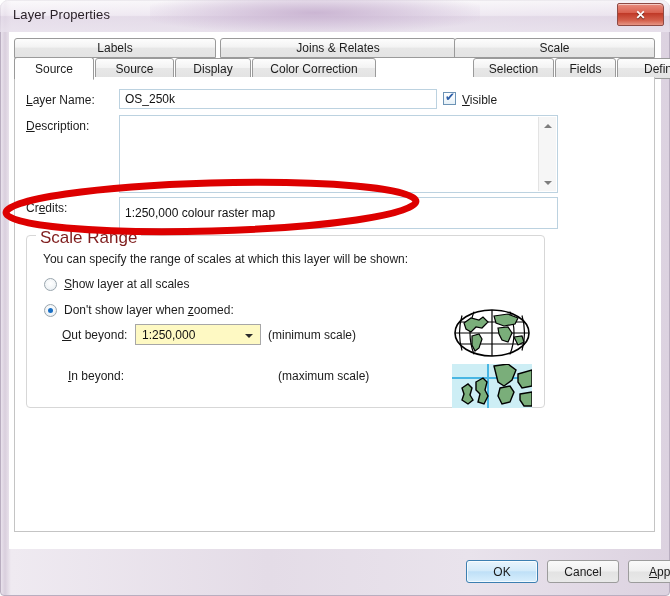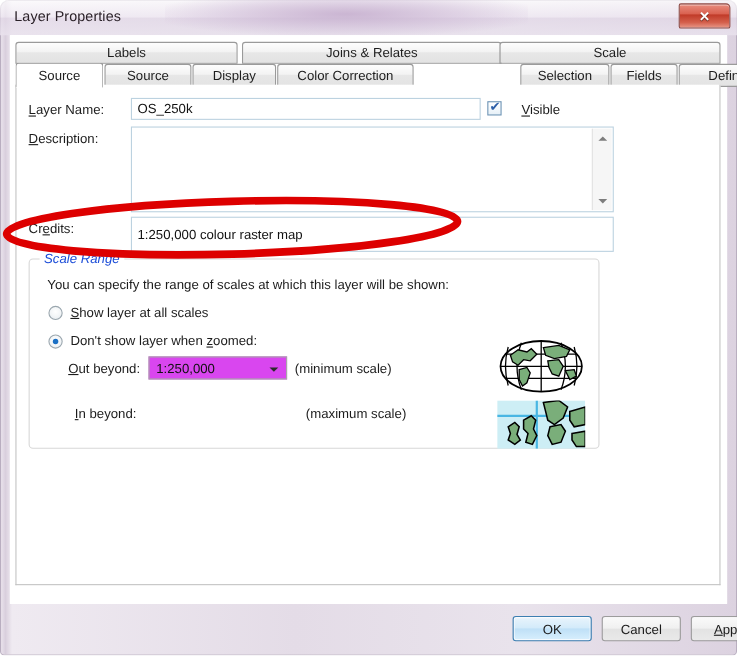--- a/index.html
+++ b/index.html
@@ -199,25 +199,24 @@
 
   
   .groupbox {
     position: absolute;
     box-sizing: border-box;
     border: 1px solid #d7d7d7;
     border-radius: 4px;
   }
   .groupbox-title {
     position: absolute;
-    font-size: 12px;
-    color: #1d4ed8;
+    font-size: 17px;
+    color: #7f1d1d;
     background: #ffffff;
     padding: 0 4px;
-    font-style: italic;
   }
 
   
   .radio {
     position: absolute;
     width: 13px; height: 13px;
     border-radius: 50%;
     box-sizing: border-box;
     border: 1px solid #9aa6ae;
     background: radial-gradient(circle at 50% 40%, #ffffff 0%, #f2f5f7 55%, #e2e8ed 100%);
@@ -229,21 +228,21 @@
     width: 5px; height: 5px;
     border-radius: 50%;
     background: #1a6fc4;
   }
 
   
   .combo {
     position: absolute;
     box-sizing: border-box;
     height: 21px;
-    background: #d946ef;
+    background: #fef9c3;
     border: 1px solid #a7a7a7;
     font-size: 12px;
     color: #111111;
     display: flex;
     align-items: center;
     padding-left: 6px;
     cursor: pointer;
   }
   .combo .caret {
     position: absolute;
@@ -322,21 +321,21 @@
   </div>
 
   <div class="panel">
 
     <div class="lbl" style="left:11px; top:16px;"><span class="u">L</span>ayer Name:</div>
     <div class="txtbox" style="left:104px; top:12px; width:318px; height:20px;">OS_250k</div>
 
     <div class="chk" style="left:428px; top:15px;">
       <span class="mark">✔</span>
     </div>
-    <div class="lbl" style="left:447px; top:16px;margin-left:12px;"><span class="u">V</span>isible</div>
+    <div class="lbl" style="left:447px; top:16px;"><span class="u">V</span>isible</div>
 
     <div class="lbl" style="left:11px; top:42px;"><span class="u">D</span>escription:</div>
     <div class="txtbox multiline" style="left:104px; top:38px; width:439px; height:78px;">
       <span></span>
       <div class="vscroll">
         <div class="arr up">
             <span class="tri up"></span>
           </div>
         <div class="arr dn">
             <span class="tri dn"></span>

